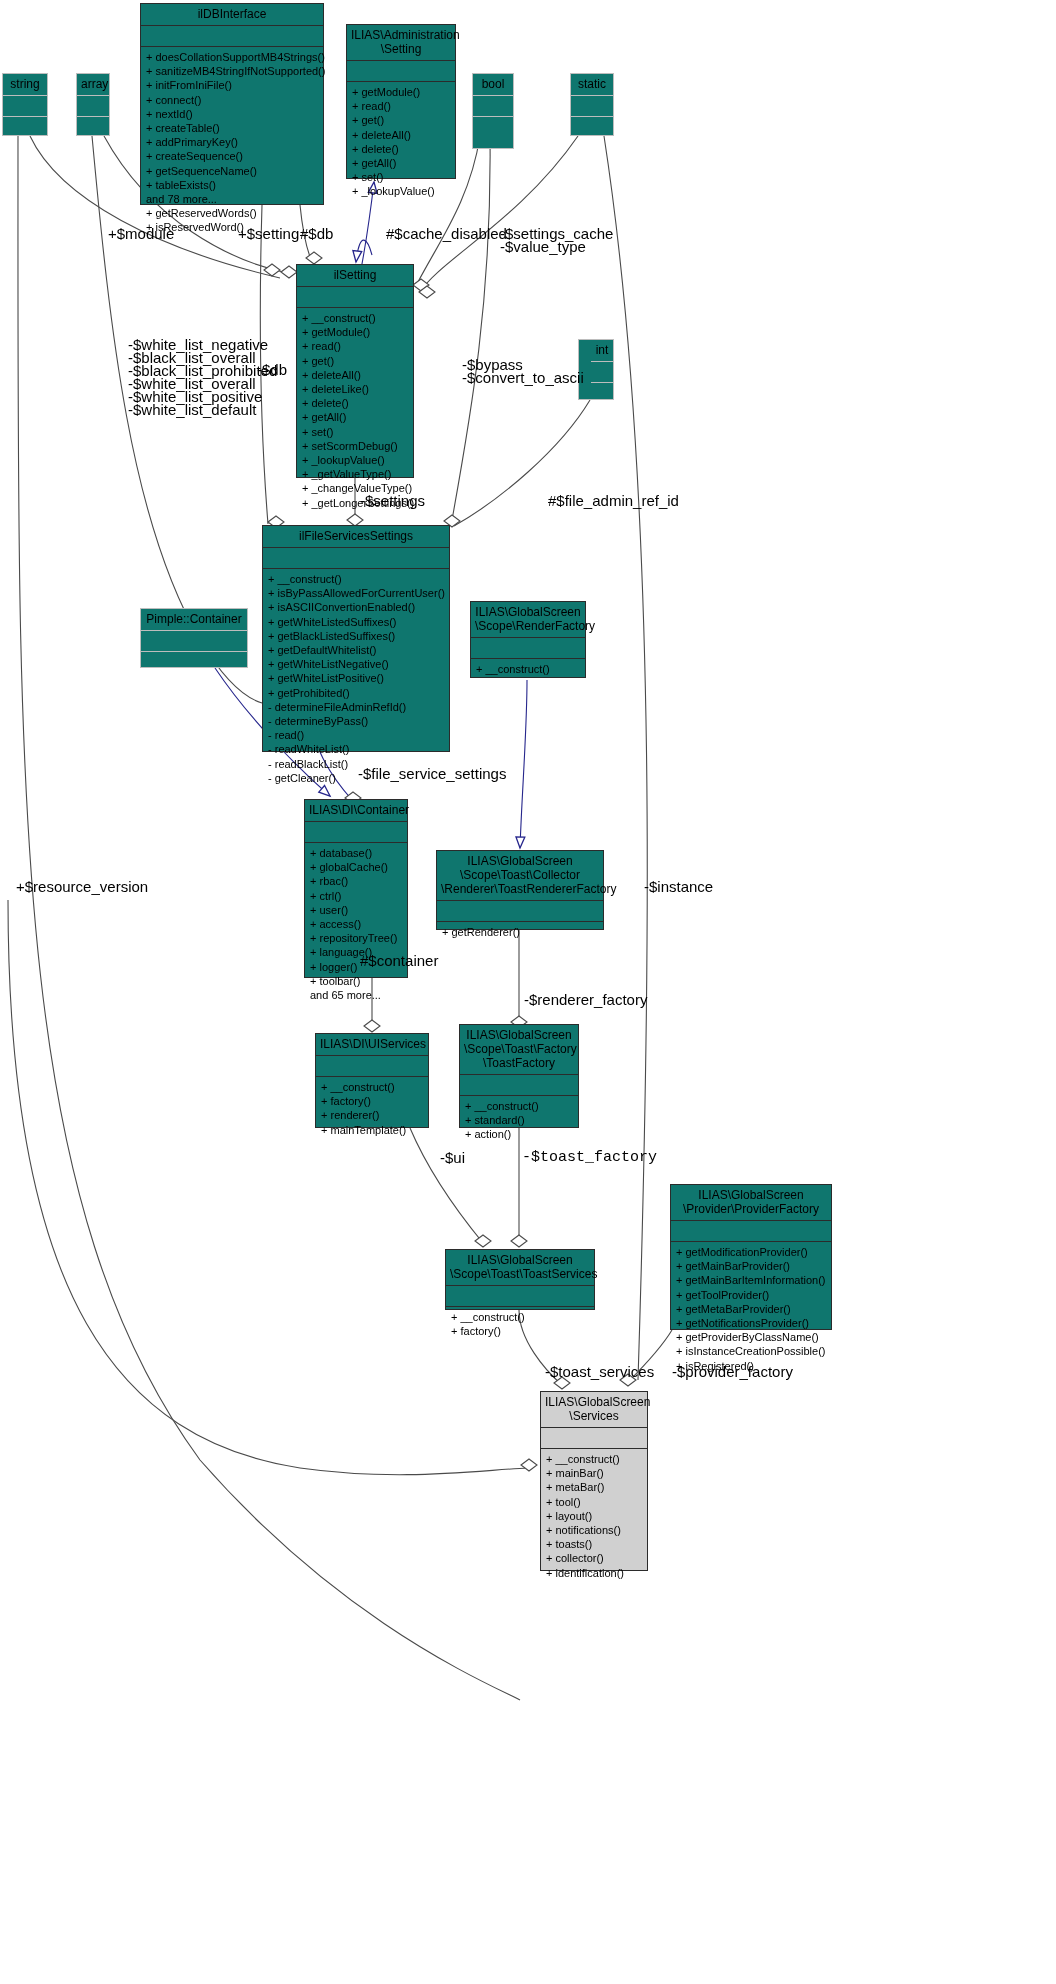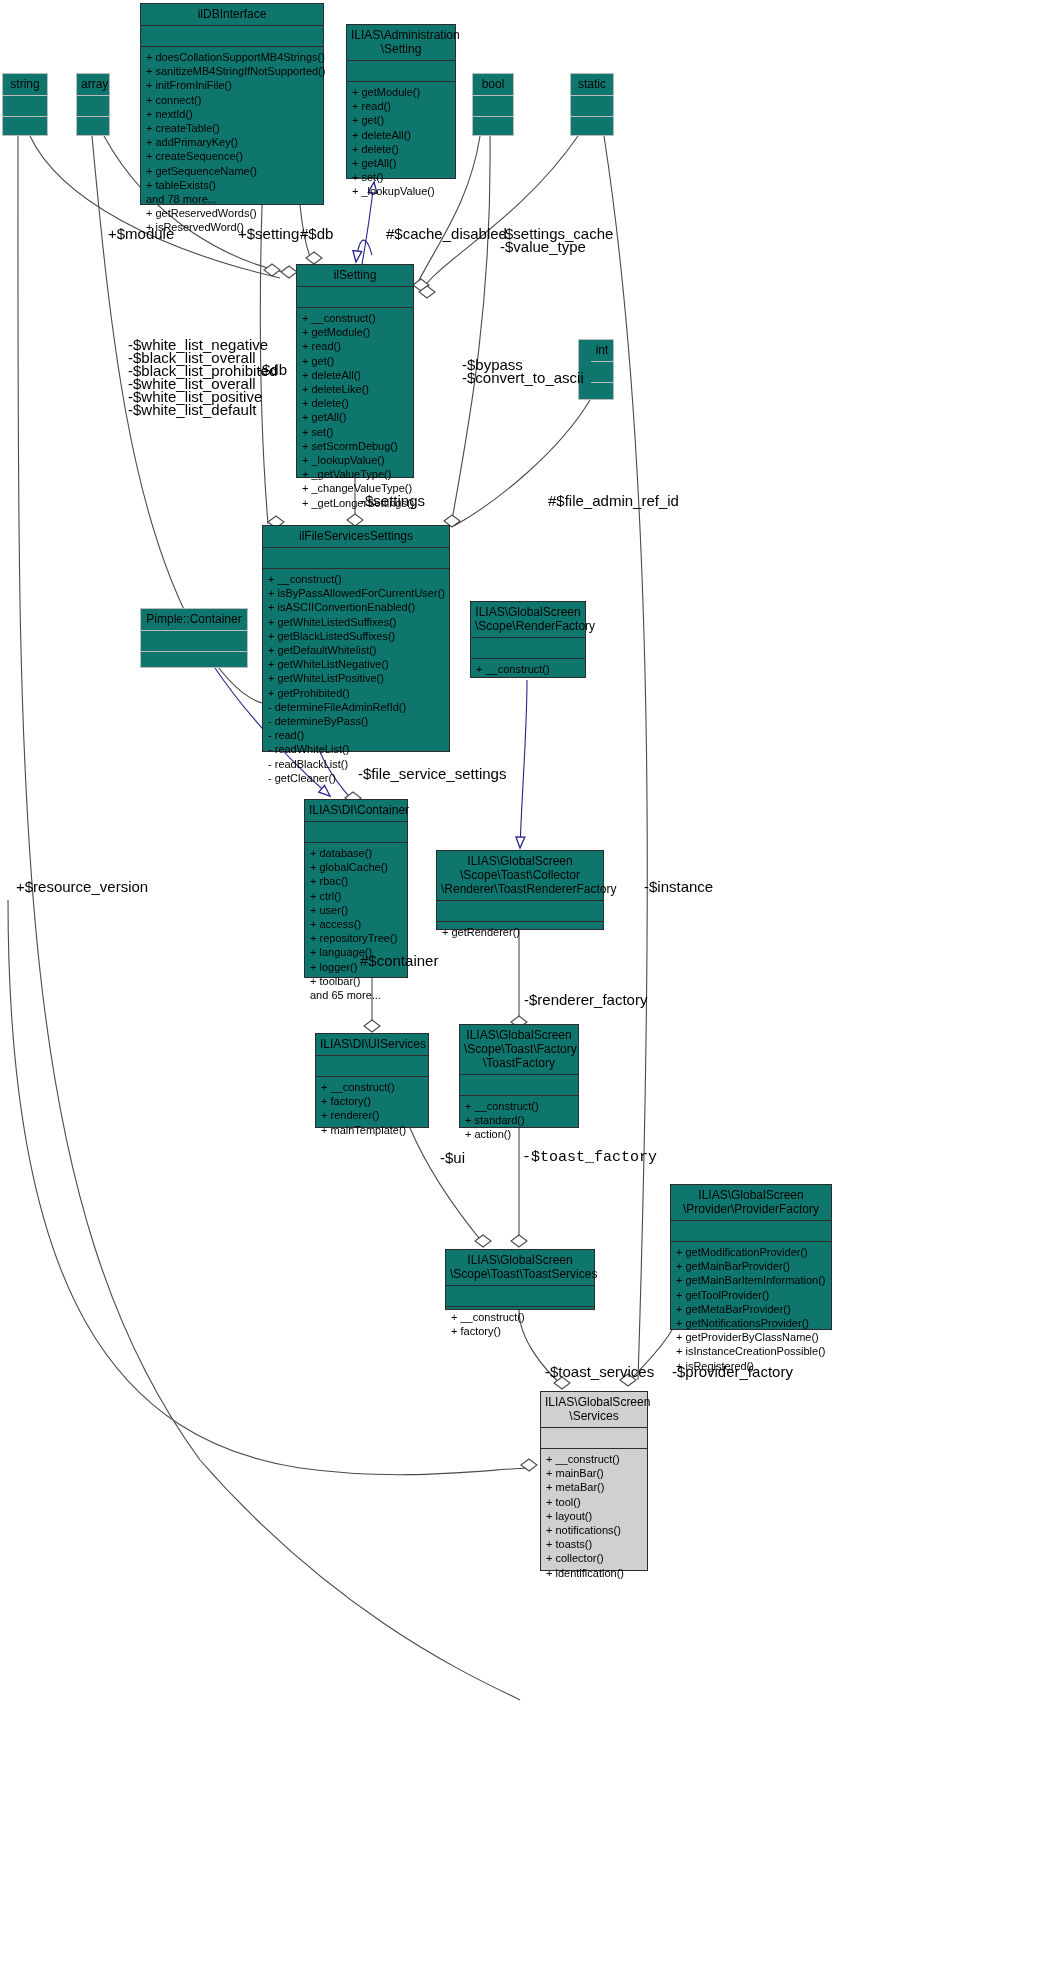--- a/index.html
+++ b/index.html
@@ -150,21 +150,21 @@
         <div>+ read()</div>
         <div>+ get()</div>
         <div>+ deleteAll()</div>
         <div>+ delete()</div>
         <div>+ getAll()</div>
         <div>+ set()</div>
         <div>+ _lookupValue()</div>
       </div>
   </div>
 
-  <div class="node plain" style="left:472px;top:73px;width:42px;height:63px;">
+  <div class="node plain" style="left:472px;top:73px;width:42px;height:76px;">
     <div class="title">bool</div>
     <div class="sep light"></div>
       <div class="attrs emptyrow"></div>
     <div class="sep light"></div>
       <div class="ops emptyrow"></div>
   </div>
 
   <div class="node plain" style="left:570px;top:73px;width:44px;height:63px;">
     <div class="title">static</div>
     <div class="sep light"></div>

